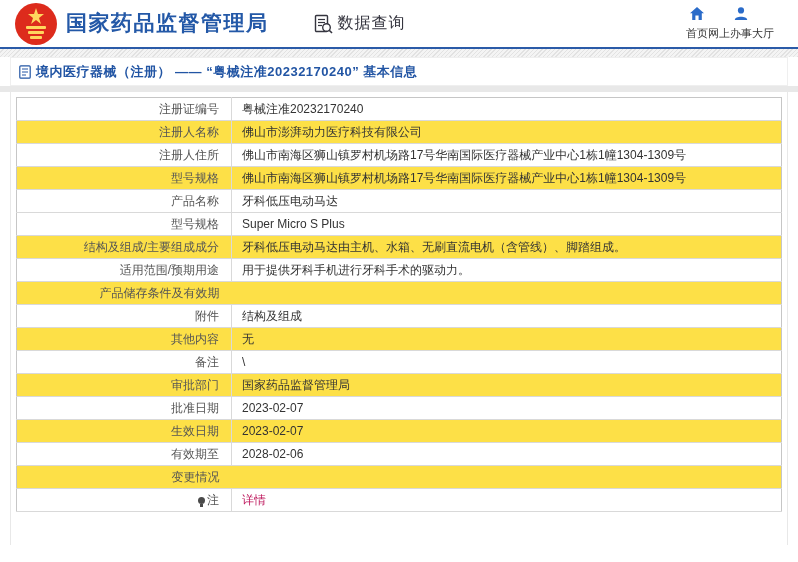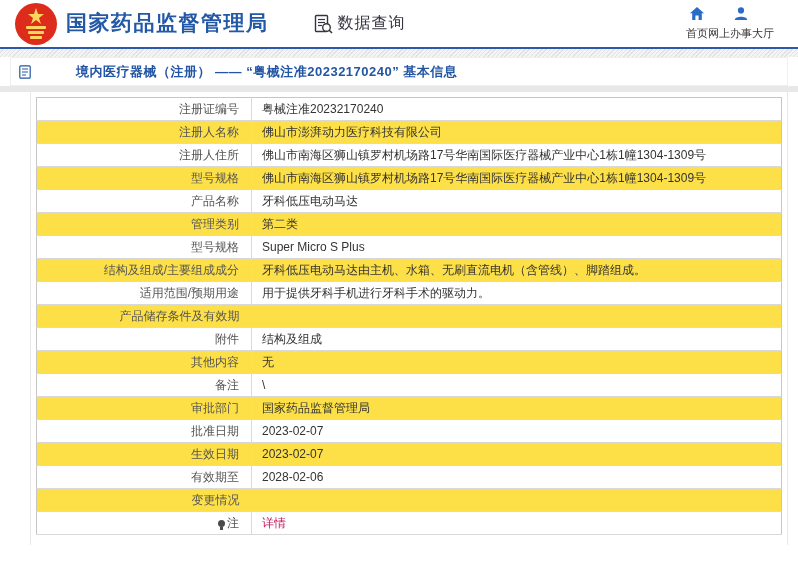--- a/index.html
+++ b/index.html
@@ -21,28 +21,28 @@
   .topnav-item svg { width:16px; height:16px; }
   .topnav-label { font-size:11px; color:#333; margin-top:4px; white-space:nowrap; }
 
   
   .hatch { height:8px;
     background:repeating-linear-gradient(135deg,#f4f4f4 0 2px,#e2e2e2 2px 3px); }
 
   
   .title-strip { background:#fff; }
   .title-box { margin:0 10px; height:29px; border:1px solid #efefef;
-    display:flex; align-items:center; padding-left:8px;gap:40px; }
+    display:flex; align-items:center; padding-left:8px; }
   .doc-icon { width:12px; height:14px; margin-right:5px; flex:0 0 12px; }
   .page-title { font-size:13px; font-weight:bold; color:#2255a4; letter-spacing:.5px; }
 
   .sep { height:6px; background:#e8e8e8; }
 
   
-  .content-strip { background:#fff; height:453px;padding-left:20px; }
+  .content-strip { background:#fff; height:453px; }
   .content-box { margin:0 10px; border-left:1px solid #e8e8e8; border-right:1px solid #e8e8e8;
     height:100%; padding:5px 5px 0 5px; }
   table.info { width:100%; border-collapse:collapse; border:1px solid #c6c6c6; table-layout:fixed; }
   td { height:23px; border-bottom:1px solid #d9d9d9; font-size:12px; vertical-align:middle;
     white-space:nowrap; overflow:hidden; }
   td.label { width:215px; text-align:right; padding-right:12px; color:#555;
     border-right:1px solid #d9d9d9; }
   td.label.nodiv { border-right:none; }
   td.value { padding-left:10px; color:#333; }
   tr.alt { background:#fde047; }
@@ -127,24 +127,20 @@
             <td class="value">佛山市南海区狮山镇罗村机场路17号华南国际医疗器械产业中心1栋1幢1304-1309号</td>
           </tr>
           <tr class="alt">
             <td class="label">型号规格</td>
             <td class="value">佛山市南海区狮山镇罗村机场路17号华南国际医疗器械产业中心1栋1幢1304-1309号</td>
           </tr>
           <tr>
             <td class="label">产品名称</td>
             <td class="value">牙科低压电动马达</td>
           </tr>
-          <tr class="alt">
-            <td class="label">管理类别</td>
-            <td class="value">第二类</td>
-          </tr>
           <tr>
             <td class="label">型号规格</td>
             <td class="value">Super Micro S Plus</td>
           </tr>
           <tr class="alt">
             <td class="label">结构及组成/主要组成成分</td>
             <td class="value">牙科低压电动马达由主机、水箱、无刷直流电机（含管线）、脚踏组成。</td>
           </tr>
           <tr>
             <td class="label">适用范围/预期用途</td>

